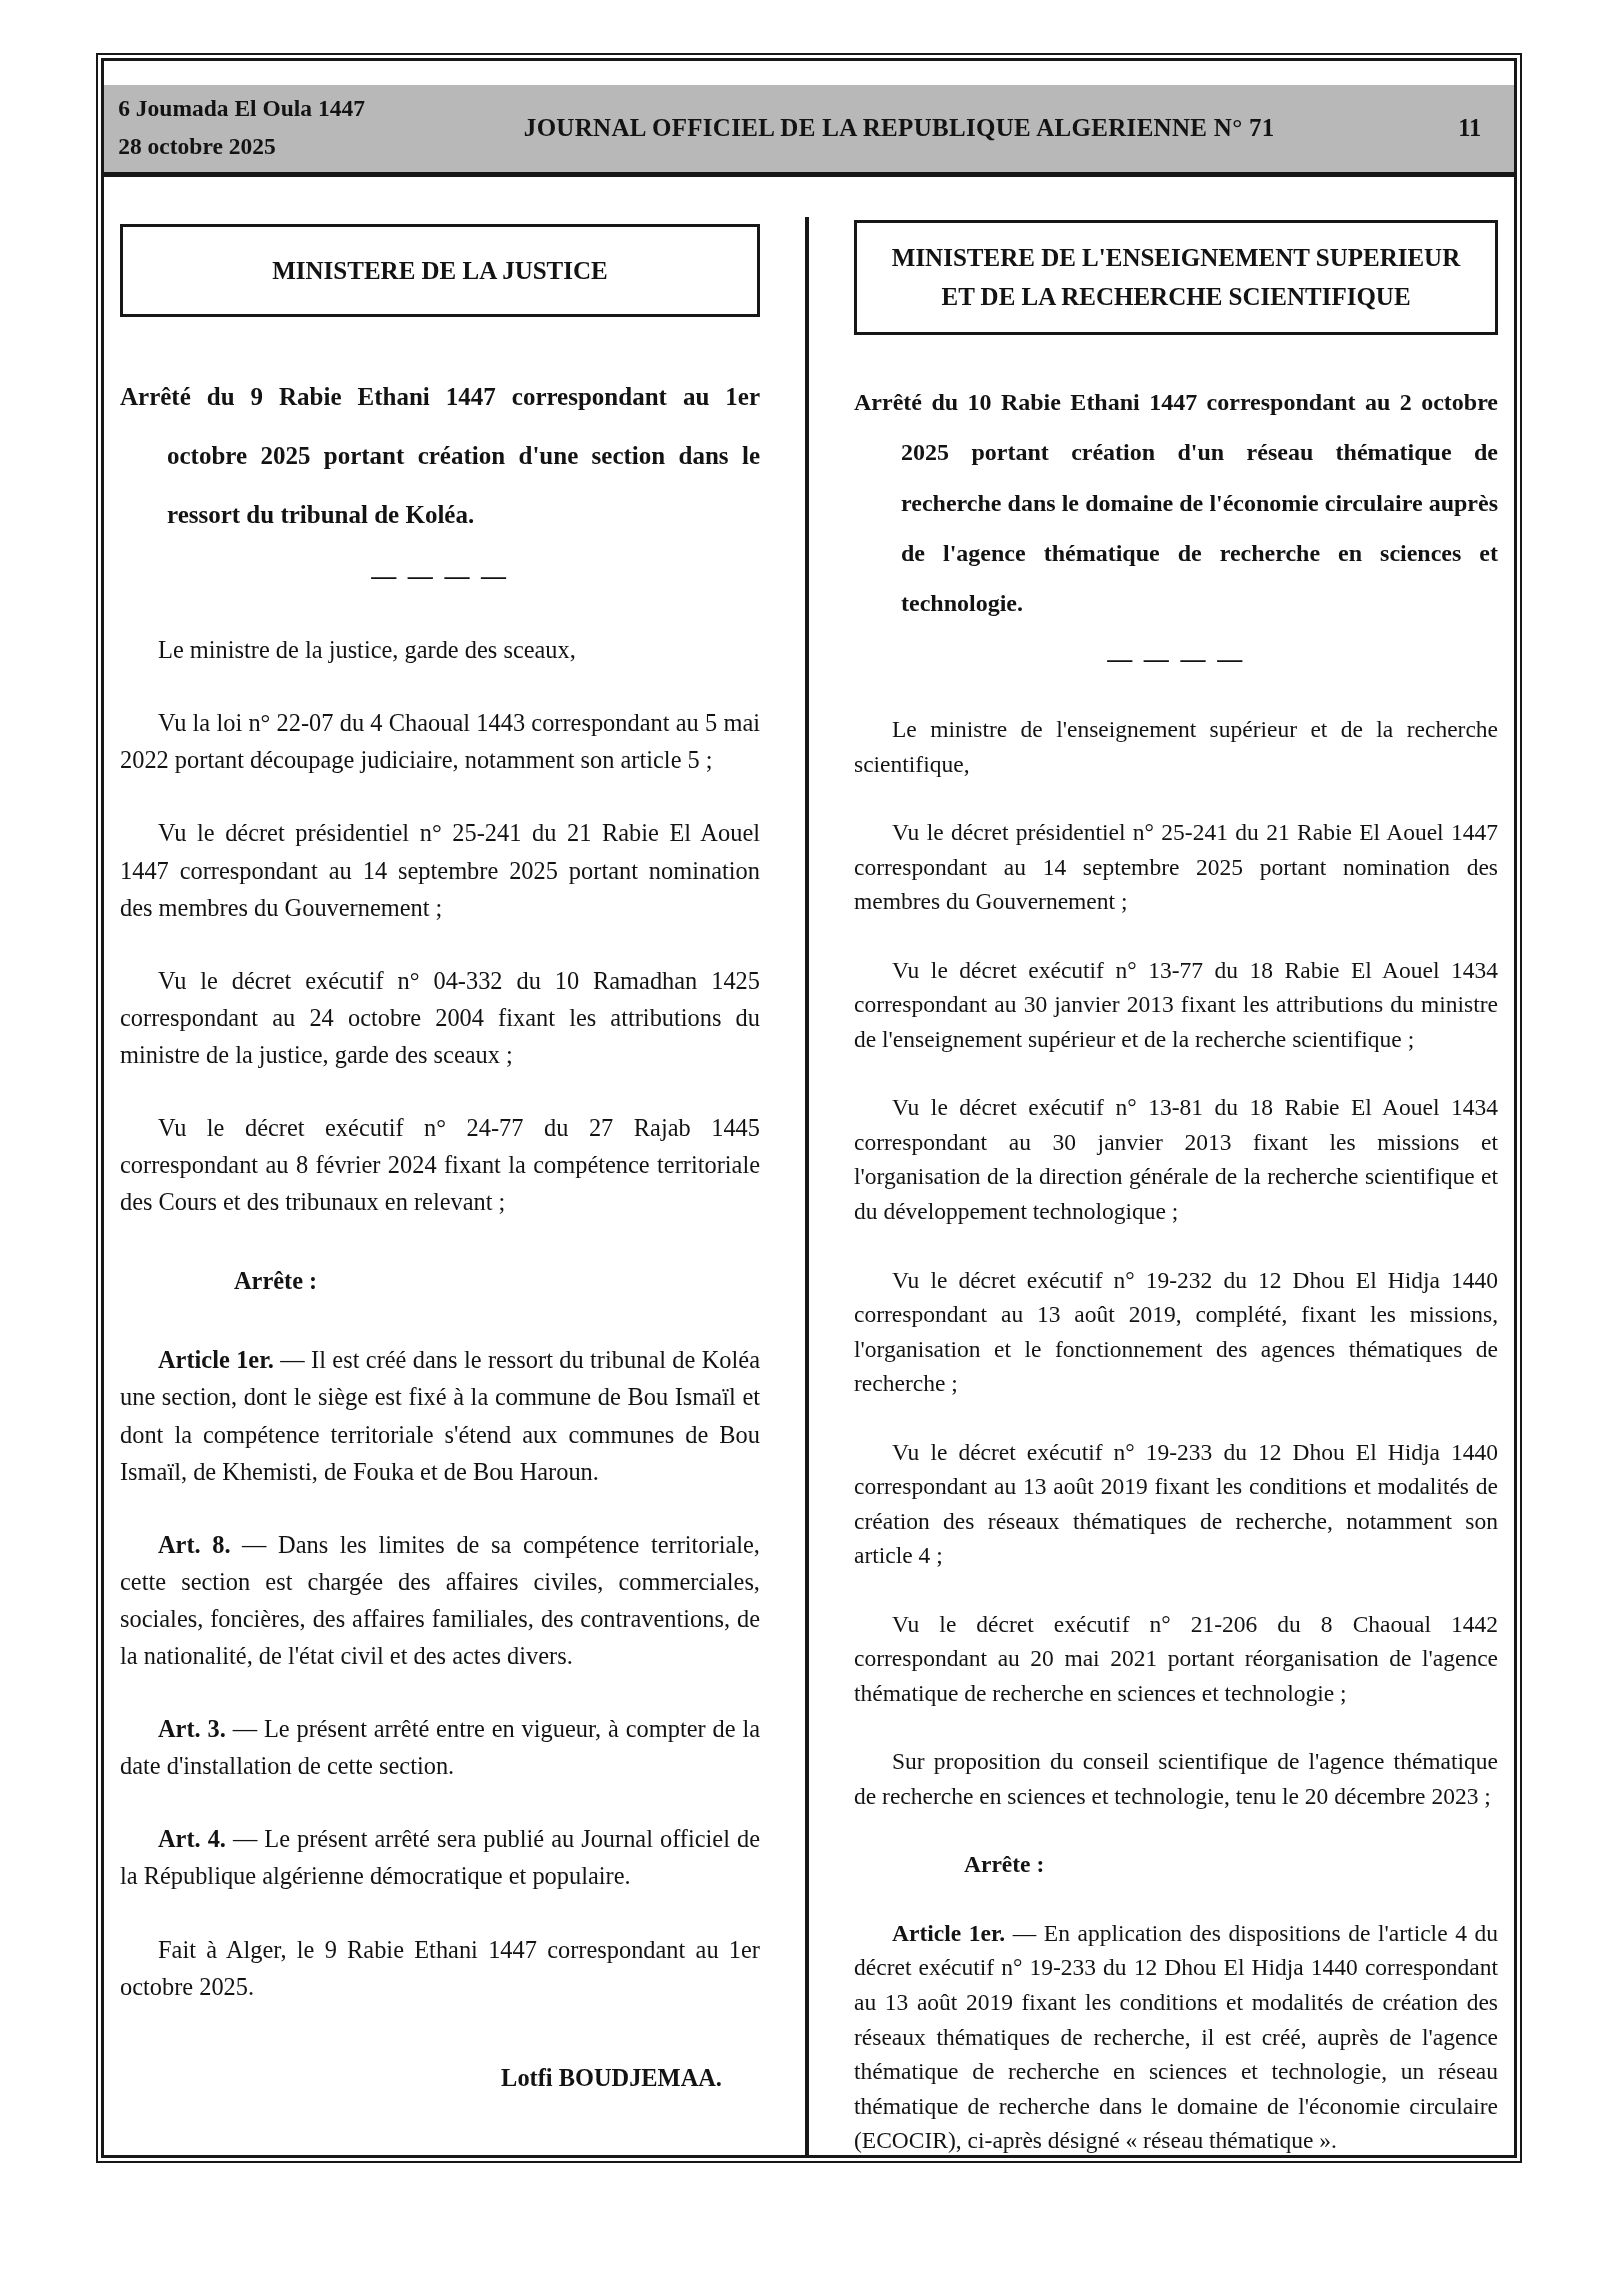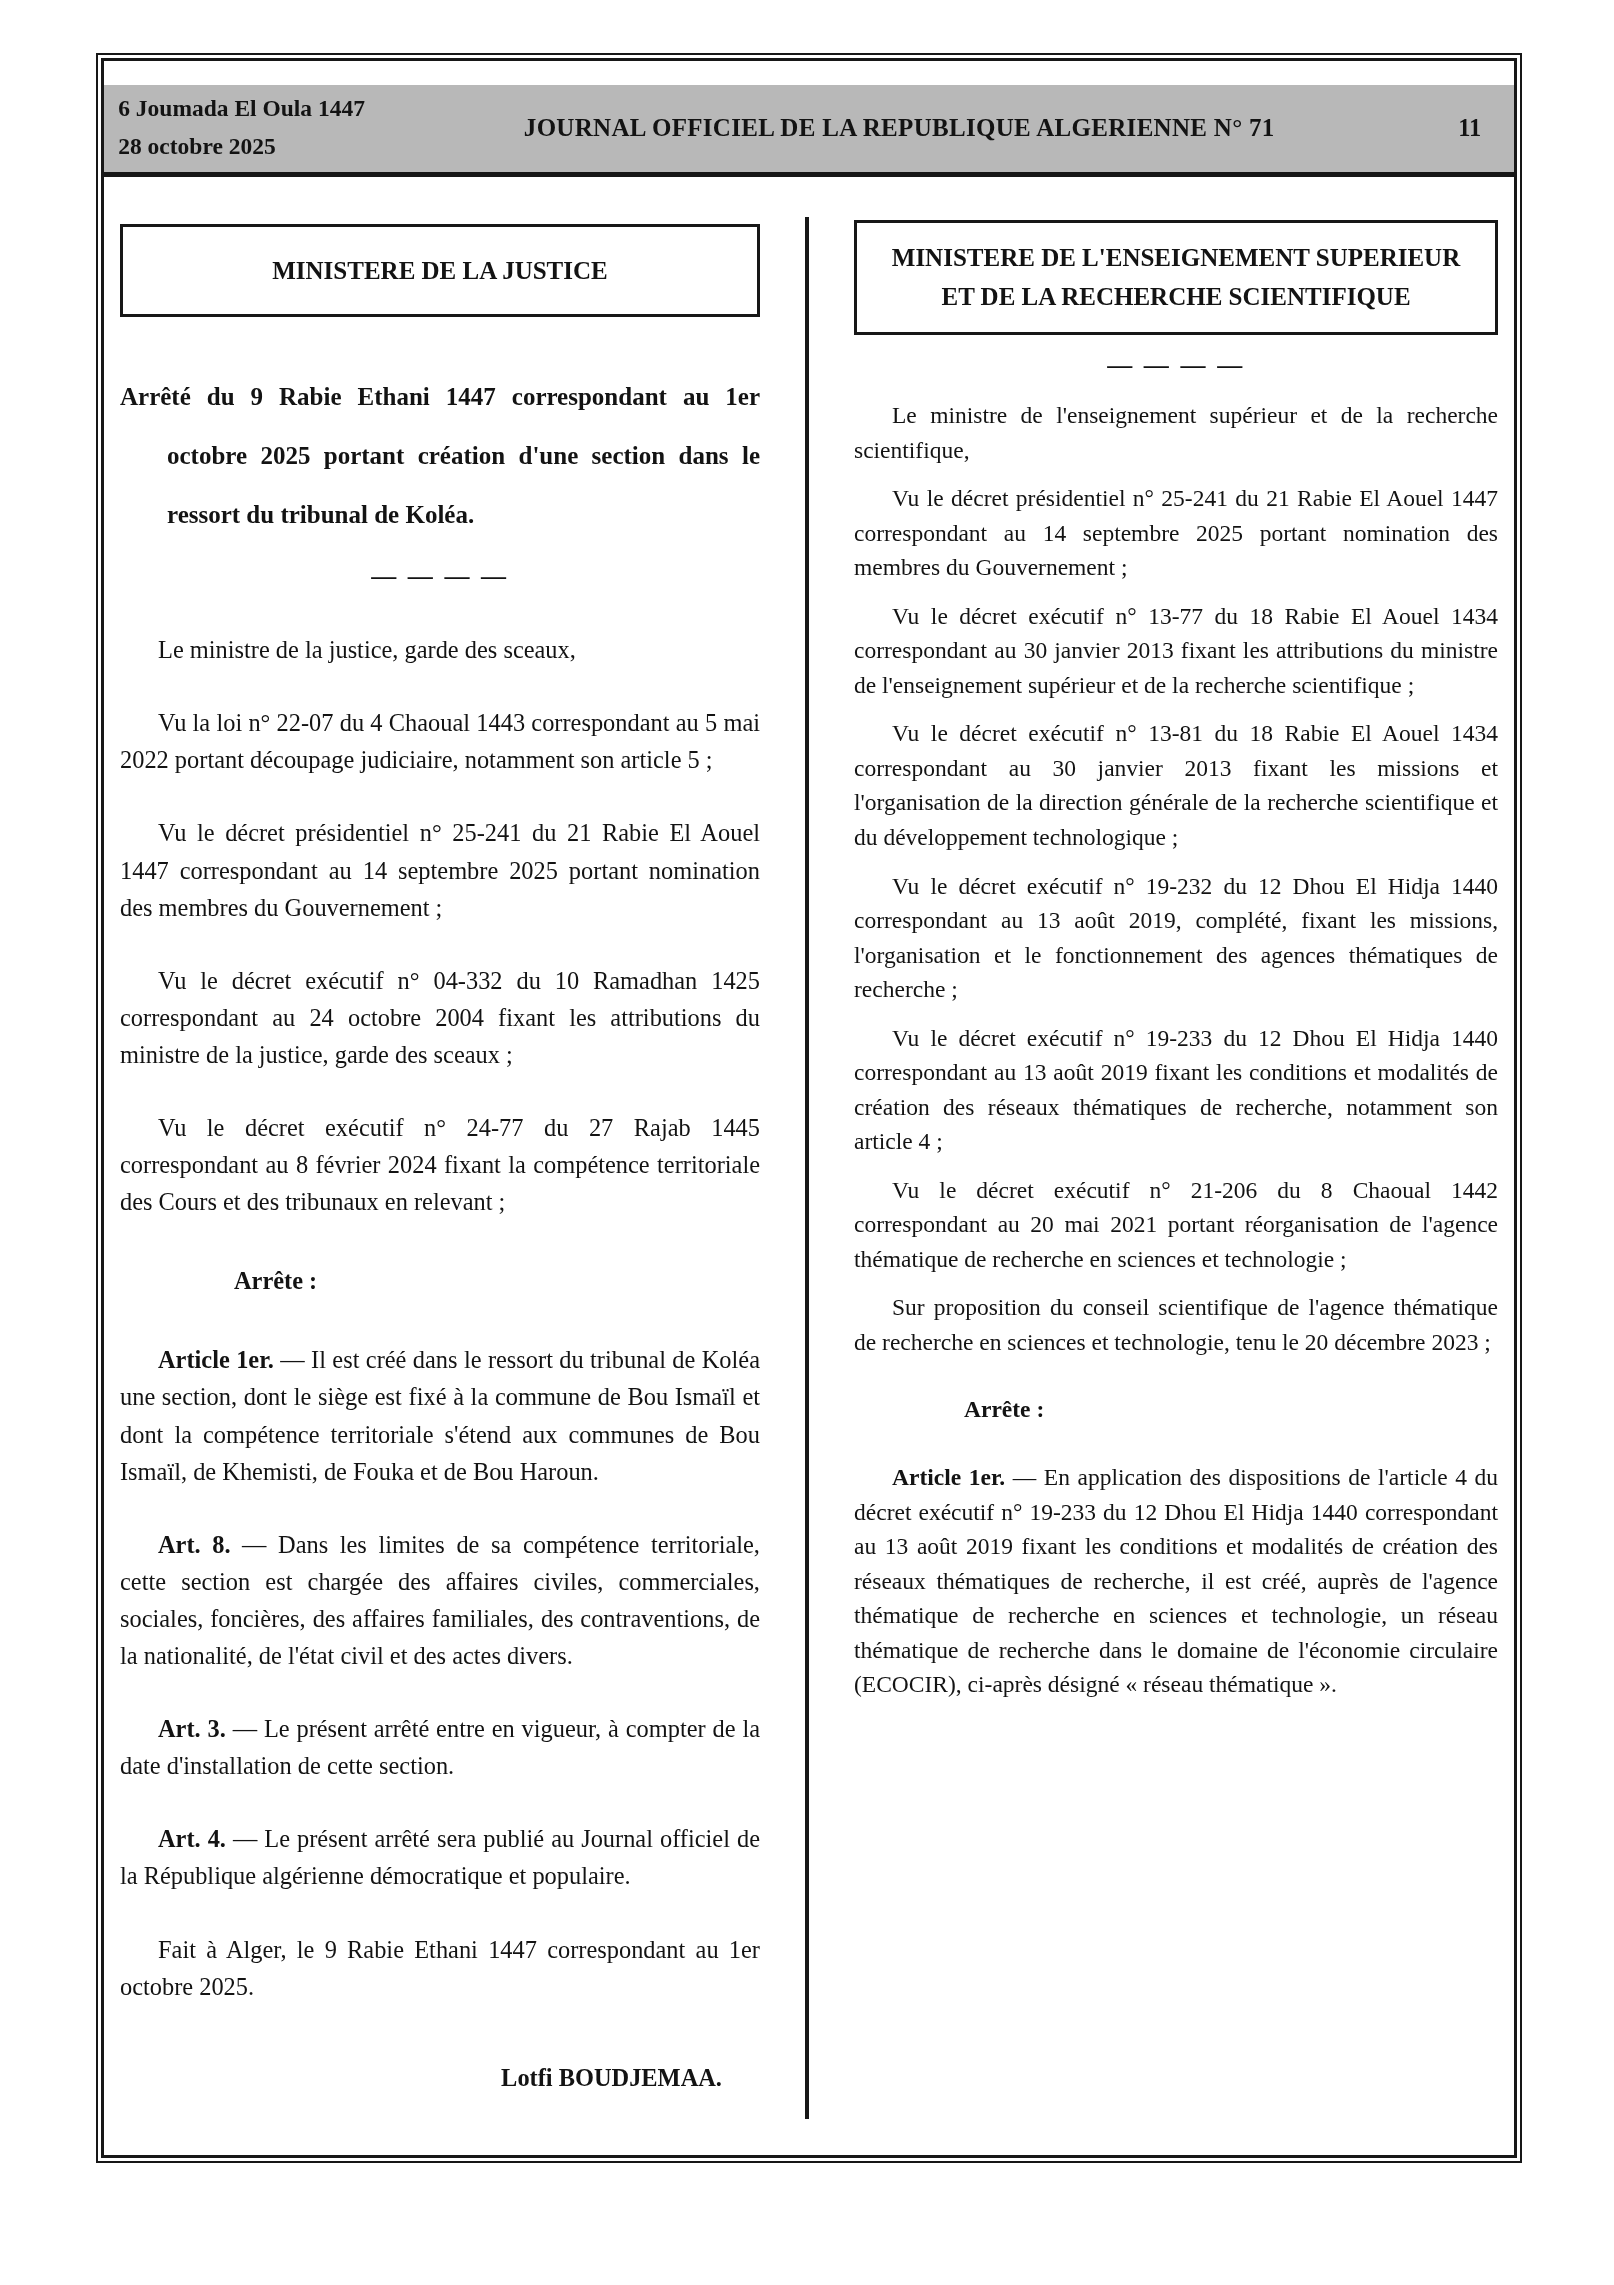--- a/index.html
+++ b/index.html
@@ -77,21 +77,21 @@
   .col-right .title-para{margin-top:42px;line-height:2.1;font-size:24px;}
   .separator{
     text-align:center;font-weight:bold;letter-spacing:2.7px;
     margin:12.7px 0 9px 0;font-size:25px;
   }
   .para{
     text-align:justify;text-indent:38px;
     margin:0;
   }
   .col-left .para{margin:36px 0;}
-  .col-right .para{margin:14px 0;}
+  .col-right .para{margin:34px 0;}
   .arrete{
     font-weight:bold;margin:42px 0 42px 114px;
   }
   .col-right .arrete{margin:33px 0 33px 110px;}
   .signature{
     text-align:right;padding-right:38px;font-weight:bold;
     margin:54px 0 0 0;
   }
   .seg-b{font-weight:bold;}
   .seg-i{}
@@ -130,20 +130,21 @@
             <p class="para"><span>Fait à Alger, le 9 Rabie Ethani 1447 correspondant au 1er octobre 2025.</span></p>
             <p class="signature"><span>Lotfi BOUDJEMAA.</span></p>
           </div>
       </section>
 
       <div class="divider"></div>
 
       <section class="col col-right">
         <div class="ministry-box">MINISTERE DE L'ENSEIGNEMENT SUPERIEUR ET DE LA RECHERCHE SCIENTIFIQUE</div>
         <div>
+            <p class="title-para"><span>Arrêté du 10 Rabie Ethani 1447 correspondant au 2 octobre 2025 portant création d'un réseau thématique de recherche dans le domaine de l'économie circulaire auprès de l'agence thématique de recherche en sciences et technologie.</span></p>
             <p class="separator"><span>— — — —</span></p>
             <p class="para"><span>Le ministre de l'enseignement supérieur et de la recherche scientifique,</span></p>
             <p class="para"><span>Vu le décret présidentiel n° 25-241 du 21 Rabie El Aouel 1447 correspondant au 14 septembre 2025 portant nomination des membres du Gouvernement ;</span></p>
             <p class="para"><span>Vu le décret exécutif n° 13-77 du 18 Rabie El Aouel 1434 correspondant au 30 janvier 2013 fixant les attributions du ministre de l'enseignement supérieur et de la recherche scientifique ;</span></p>
             <p class="para"><span>Vu le décret exécutif n° 13-81 du 18 Rabie El Aouel 1434 correspondant au 30 janvier 2013 fixant les missions et l'organisation de la direction générale de la recherche scientifique et du développement technologique  ;</span></p>
             <p class="para"><span>Vu le décret exécutif n° 19-232 du 12 Dhou El Hidja 1440 correspondant au 13 août 2019, complété, fixant les missions, l'organisation et le fonctionnement des agences thématiques de recherche  ;</span></p>
             <p class="para"><span>Vu le décret exécutif n° 19-233 du 12 Dhou El Hidja 1440 correspondant au 13 août 2019 fixant les conditions et modalités de création des réseaux thématiques de recherche, notamment son article 4 ;</span></p>
             <p class="para"><span>Vu le décret exécutif n° 21-206 du 8 Chaoual 1442 correspondant au 20 mai 2021 portant réorganisation de l'agence thématique de recherche en sciences et technologie ;</span></p>
             <p class="para"><span>Sur proposition du conseil scientifique de l'agence thématique de recherche en sciences et technologie, tenu le 20 décembre 2023 ;</span></p>
             <p class="arrete"><span>Arrête :</span></p>

